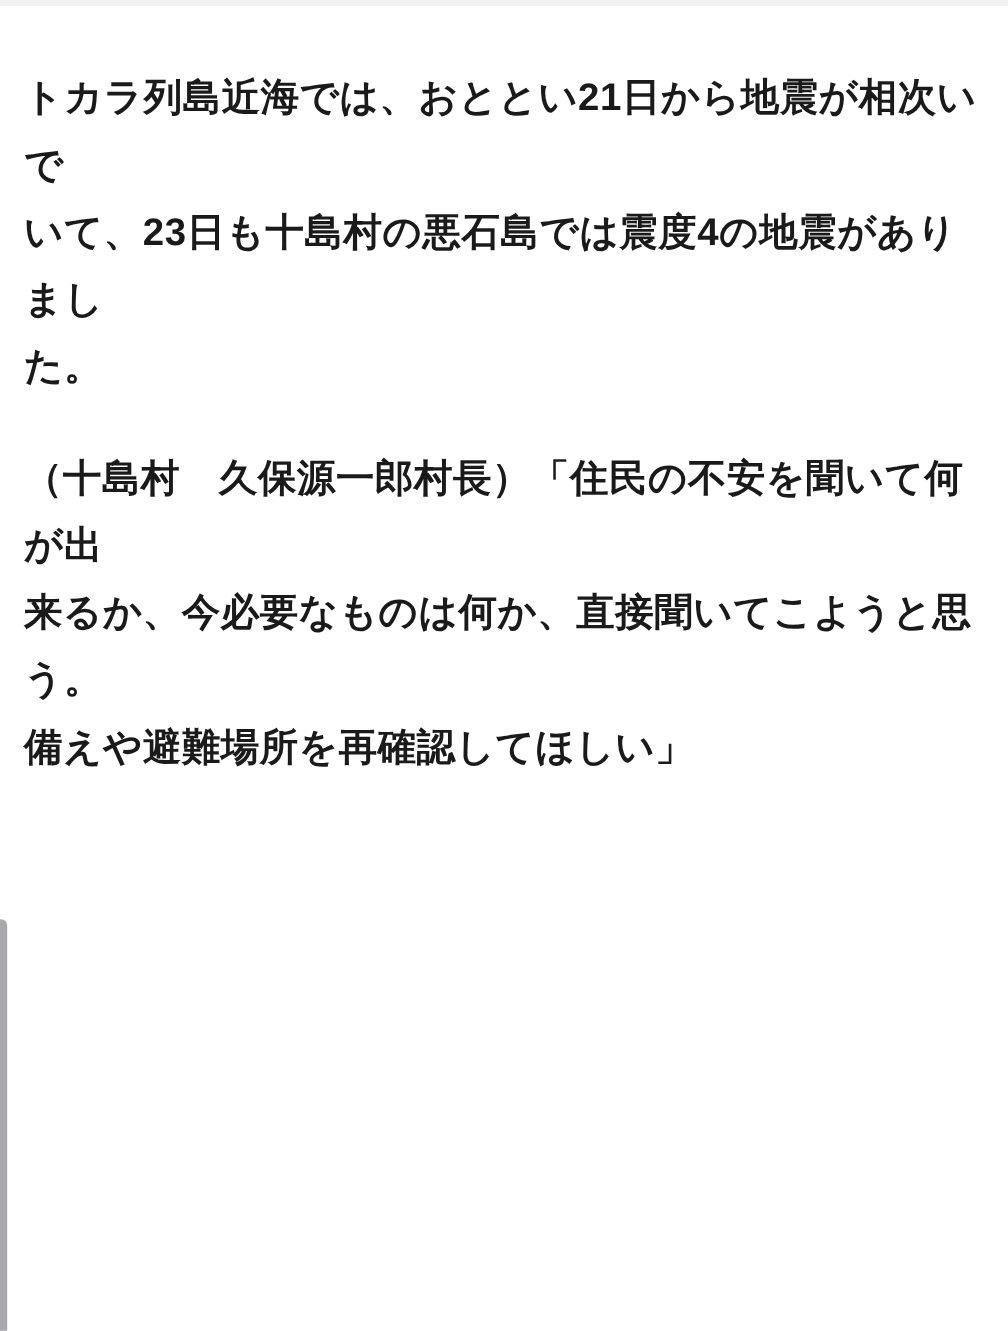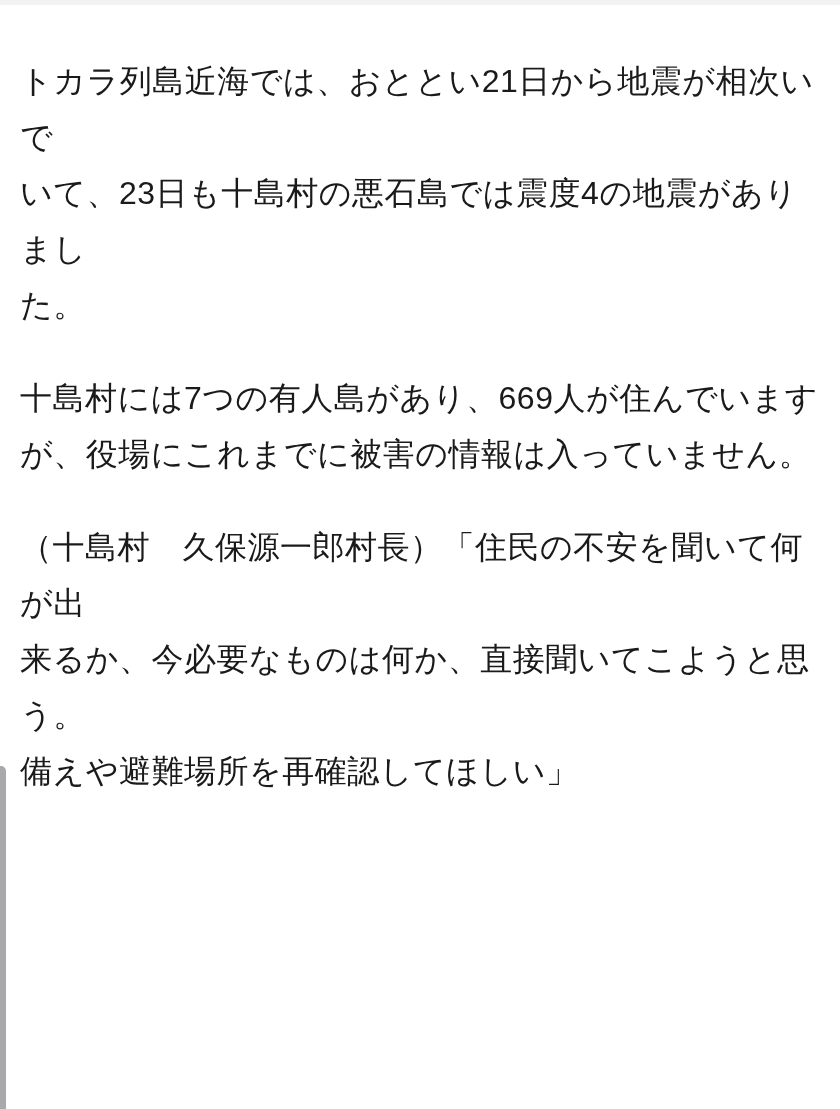--- a/index.html
+++ b/index.html
@@ -34,21 +34,21 @@
     top: 5px; left: 0;
     width: 840px;
     padding: 48px 18px 0 20px;
   }
   .article p {
     font-size: 32px;
     line-height: 56px;
     color: var(--text-color);
     white-space: pre-line;      
     margin: 0 0 37px 0;
-    font-weight: 400;
+    font-weight: 700;
     letter-spacing: 0.5px;
   }
   .scrollbar-thumb {
     position: absolute;
     left: 0;
     top: 766px;
     width: 6px;
     height: 350px;              
     background: var(--scrollbar-color);
     border-radius: 0 5px 5px 0;
@@ -58,22 +58,20 @@
 <body>
 
 <div class="viewport">
 
   <div class="top-edge-bar"></div>
 
   <div class="article">
     <p>トカラ列島近海では、おととい21日から地震が相次いで
 いて、23日も十島村の悪石島では震度4の地震がありまし
 た。</p>
-    <p>十島村には7つの有人島があり、669人が住んでいます
-が、役場にこれまでに被害の情報は入っていません。</p>
     <p>（十島村　久保源一郎村長）「住民の不安を聞いて何が出
 来るか、今必要なものは何か、直接聞いてこようと思う。
 備えや避難場所を再確認してほしい」</p>
 
   </div>
 
   <div class="scrollbar-thumb"></div>
 
 </div>
 

